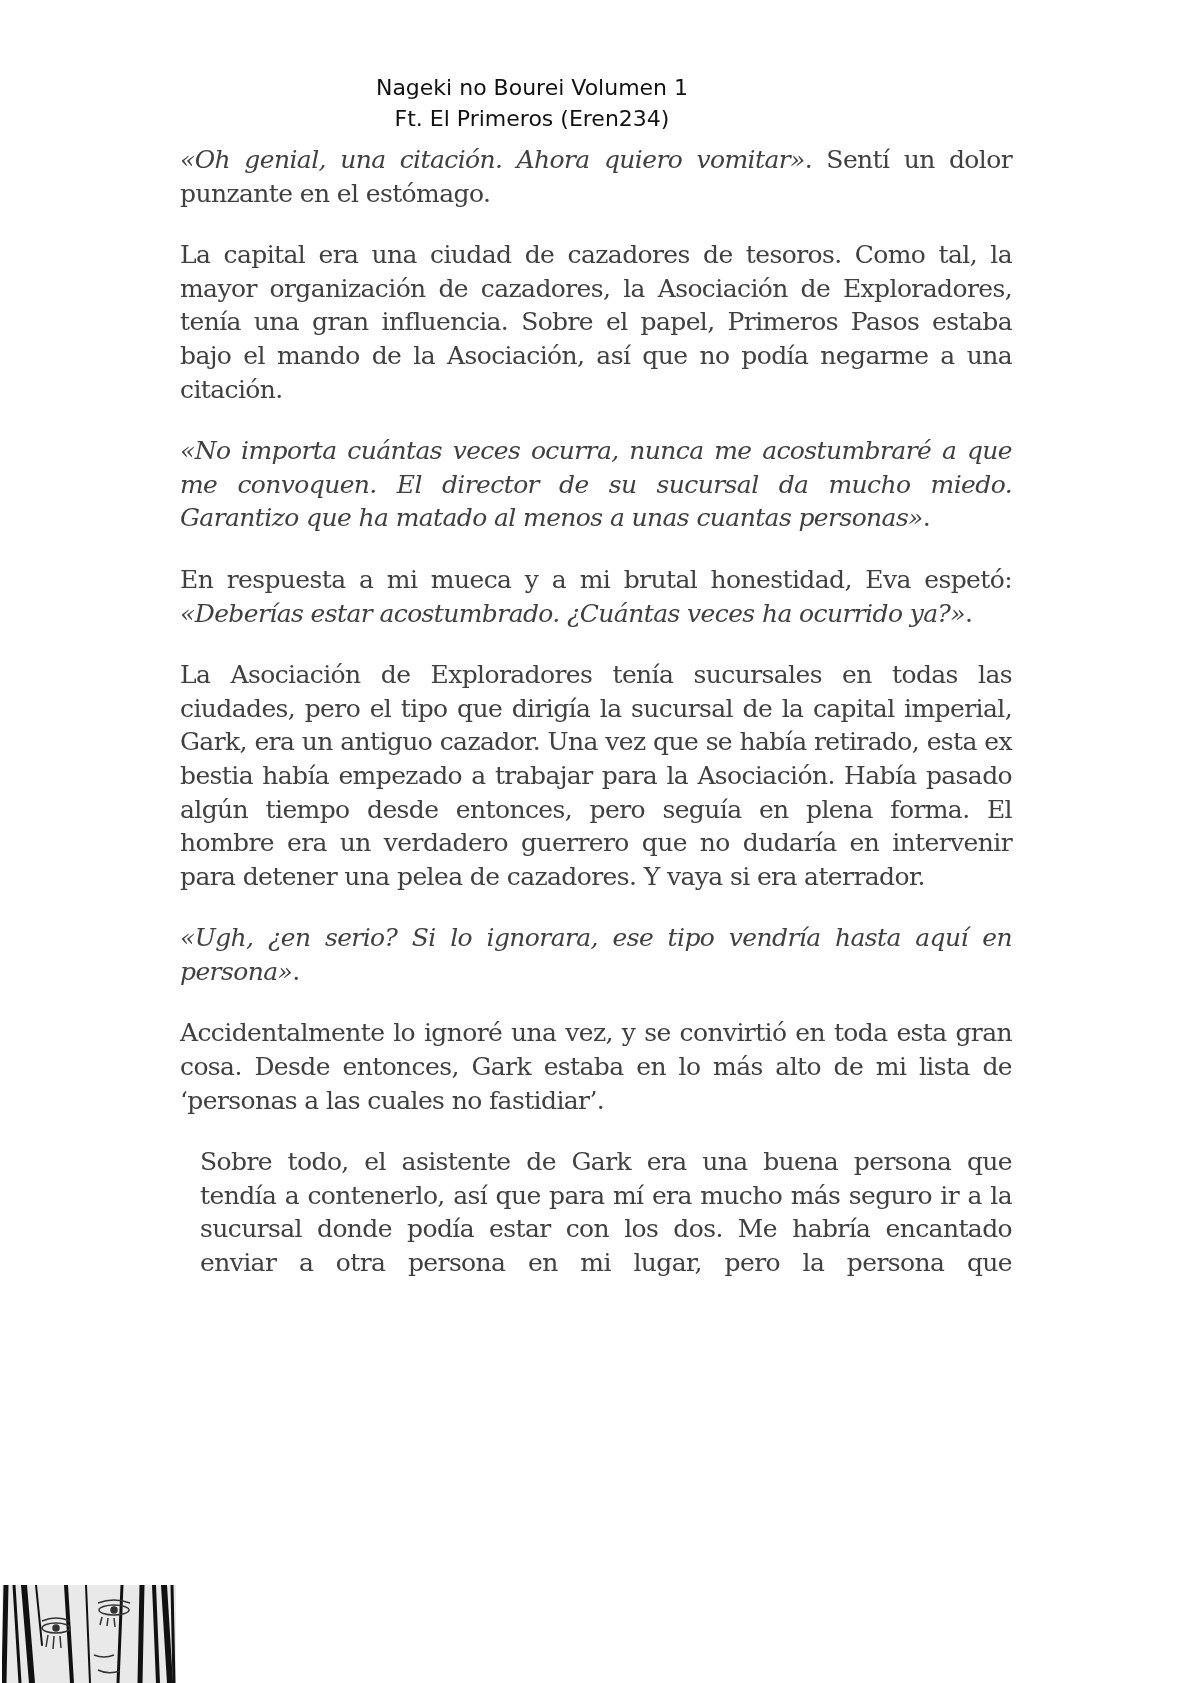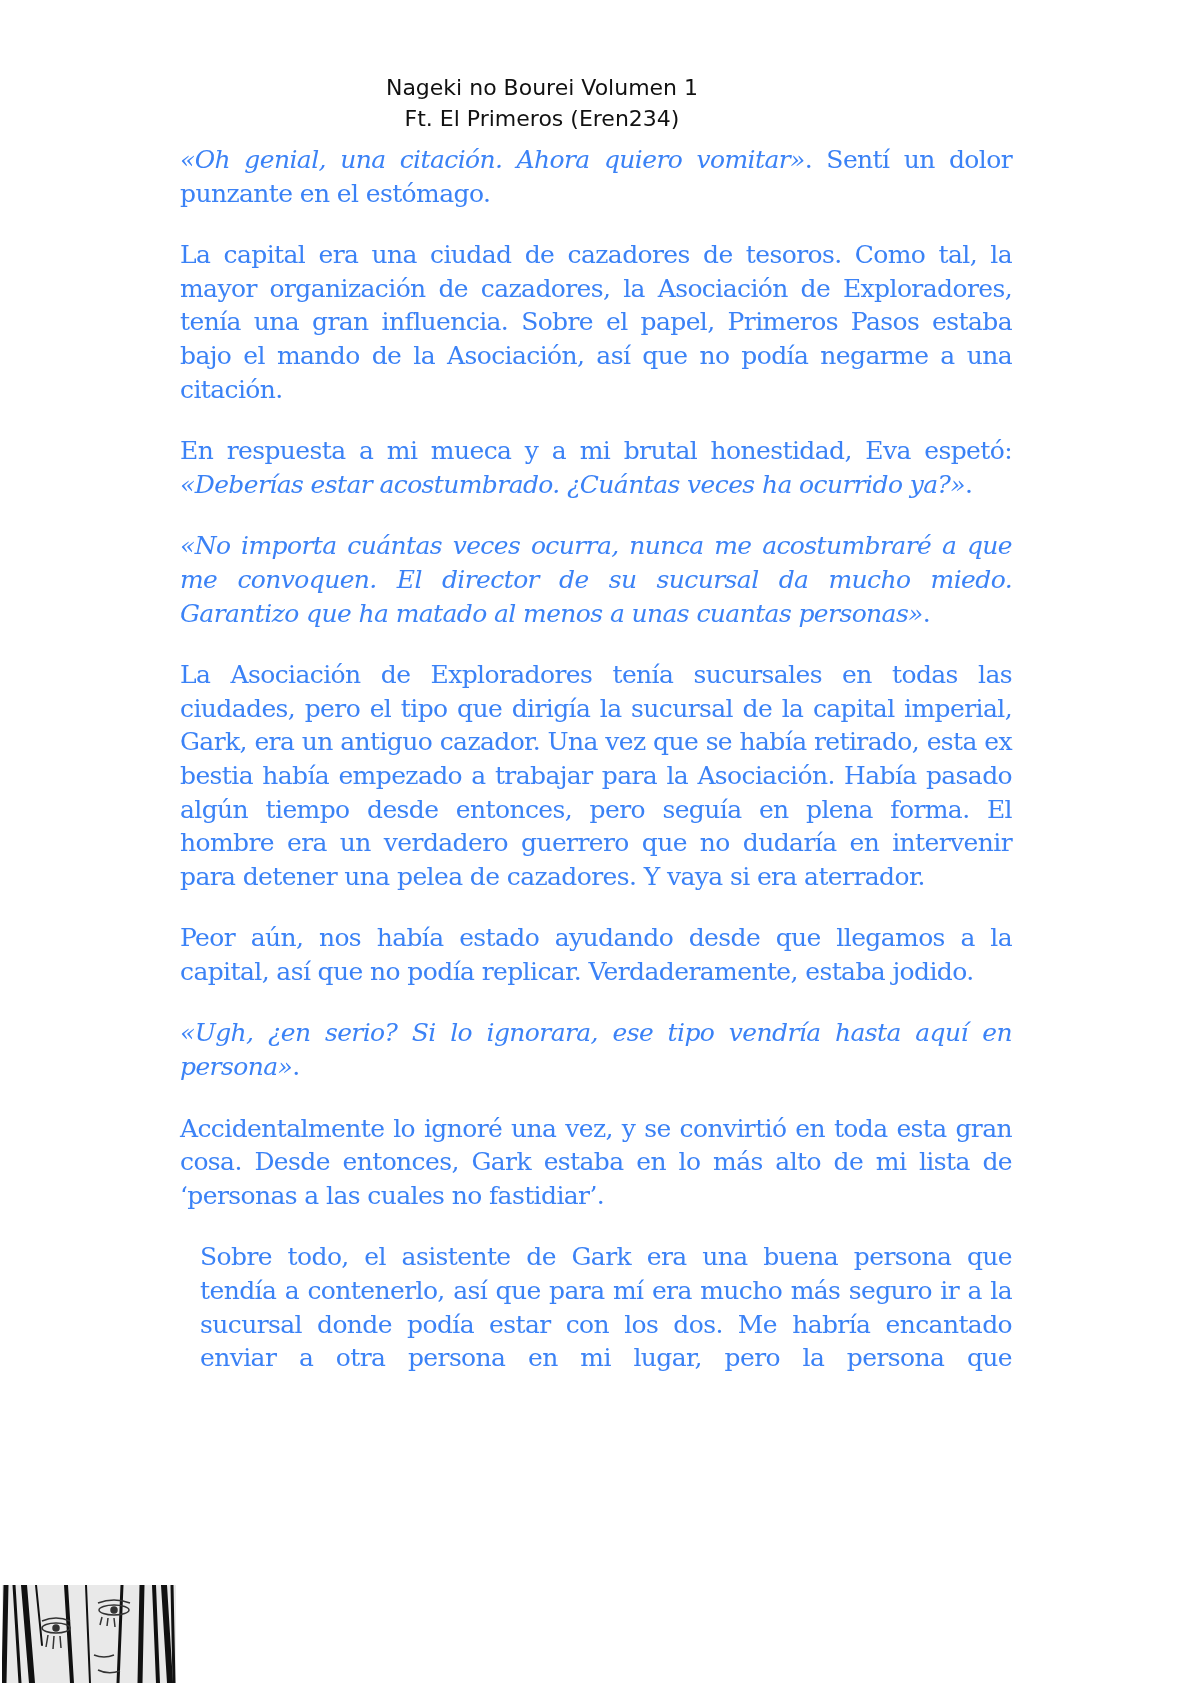--- a/index.html
+++ b/index.html
@@ -1,23 +1,23 @@
 <!DOCTYPE html>
 <html><head>
 <meta charset="utf-8">
 <style>
   html, body { margin: 0; padding: 0; background: #ffffff; }
   body { width: 1190px; height: 1683px; position: relative; overflow: hidden; }
   .header {
-    position: absolute; top: 72px; left: 16px; width: 1052px; text-align: center;
+    position: absolute; top: 72px; left: 6px; width: 1052px; text-align: center;
     font-family: "DejaVu Sans", sans-serif; font-size: 22px; line-height: 31px; color: #111;
   }
   .body-text {
     position: absolute; top: 143px; left: 180px; width: 832px;
-    font-family: "DejaVu Serif", serif; font-size: 25px; line-height: 33.6px; color: #3b82f6;
+    font-family: "DejaVu Serif", serif; font-size: 25px; line-height: 33.6px; color: #404040;
     letter-spacing: -0.6px;
   }
   .body-text p { margin: 0 0 28px 0; text-align: justify; }
   .body-text p.last { text-align-last: justify; margin-left: 20px; }
   .it { font-style: italic; }
   .thumb {
     position: absolute; left: 2px; top: 1585px; width: 174px; height: 98px;
     background:
       repeating-linear-gradient(90deg, #222 0 3px, #ddd 3px 8px, #555 8px 11px, #f4f4f4 11px 19px),
       #bbb;
@@ -29,24 +29,23 @@
 <body>
 
 <div class="header">
   <div>Nageki no Bourei Volumen 1</div>
   <div>Ft. El Primeros (Eren234)</div>
 </div>
 
 <div class="body-text" id="body-text">
     <p><span class="it">«Oh genial, una citación. Ahora quiero vomitar»</span><span>. Sentí un dolor punzante en el estómago.</span></p>
     <p><span>La capital era una ciudad de cazadores de tesoros. Como tal, la mayor organización de cazadores, la Asociación de Exploradores, tenía una gran influencia. Sobre el papel, Primeros Pasos estaba bajo el mando de la Asociación, así que no podía negarme a una citación.</span></p>
+    <p><span class="it">«No importa cuántas veces ocurra, nunca me acostumbraré a que me convoquen. El director de su sucursal da mucho miedo. Garantizo que ha matado al menos a unas cuantas personas»</span><span>.</span></p>
     <p><span>En respuesta a mi mueca y a mi brutal honestidad, Eva espetó: </span><span class="it">«Deberías estar acostumbrado. ¿Cuántas veces ha ocurrido ya?»</span><span>.</span></p>
-    <p><span class="it">«No importa cuántas veces ocurra, nunca me acostumbraré a que me convoquen. El director de su sucursal da mucho miedo. Garantizo que ha matado al menos a unas cuantas personas»</span><span>.</span></p>
     <p><span>La Asociación de Exploradores tenía sucursales en todas las ciudades, pero el tipo que dirigía la sucursal de la capital imperial, Gark, era un antiguo cazador. Una vez que se había retirado, esta ex bestia había empezado a trabajar para la Asociación. Había pasado algún tiempo desde entonces, pero seguía en plena forma. El hombre era un verdadero guerrero que no dudaría en intervenir para detener una pelea de cazadores. Y vaya si era aterrador.</span></p>
-    <p><span>Peor aún, nos había estado ayudando desde que llegamos a la capital, así que no podía replicar. Verdaderamente, estaba jodido.</span></p>
     <p><span class="it">«Ugh, ¿en serio? Si lo ignorara, ese tipo vendría hasta aquí en persona»</span><span>.</span></p>
     <p><span>Accidentalmente lo ignoré una vez, y se convirtió en toda esta gran cosa. Desde entonces, Gark estaba en lo más alto de mi lista de ‘personas a las cuales no fastidiar’.</span></p>
     <p class="last"><span>Sobre todo, el asistente de Gark era una buena persona que tendía a contenerlo, así que para mí era mucho más seguro ir a la sucursal donde podía estar con los dos. Me habría encantado enviar a otra persona en mi lugar, pero la persona que</span></p>
   </div>
 
 <div class="thumb">
   <svg width="174" height="98" viewBox="0 0 174 98">
     <rect x="0" y="0" width="174" height="98" fill="#e9e9e9"></rect>
     <g stroke="#111" stroke-linecap="round" fill="none">
       <path d="M4 0 L2 98" stroke-width="5"></path>

